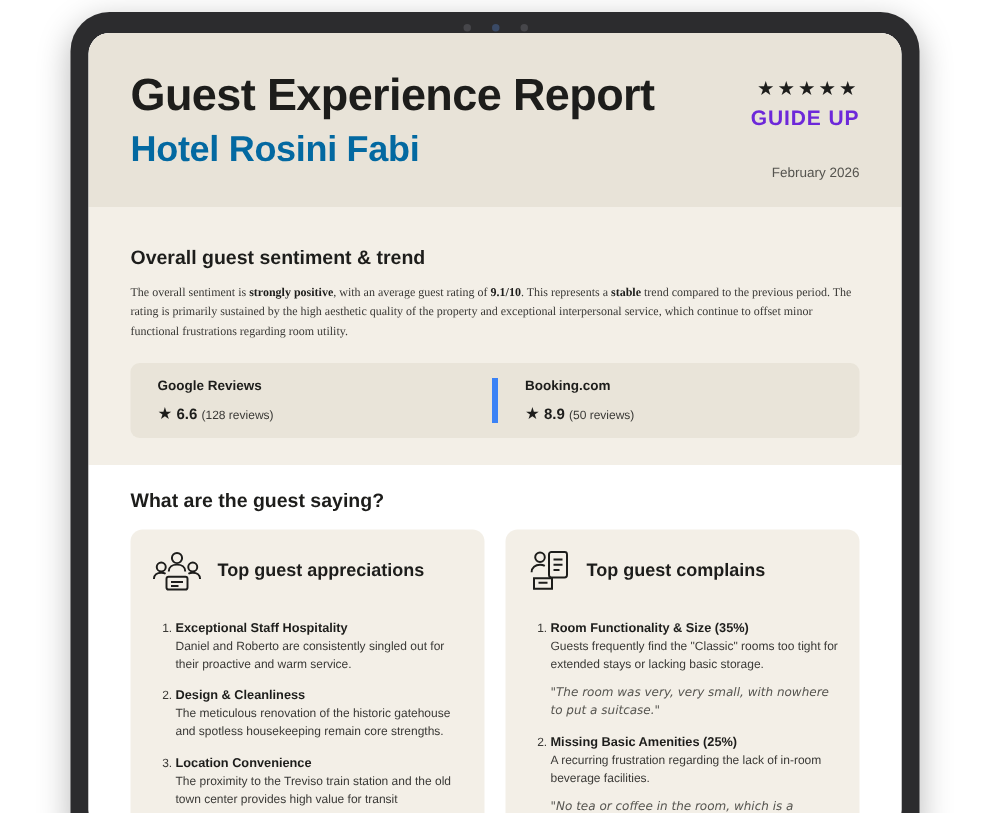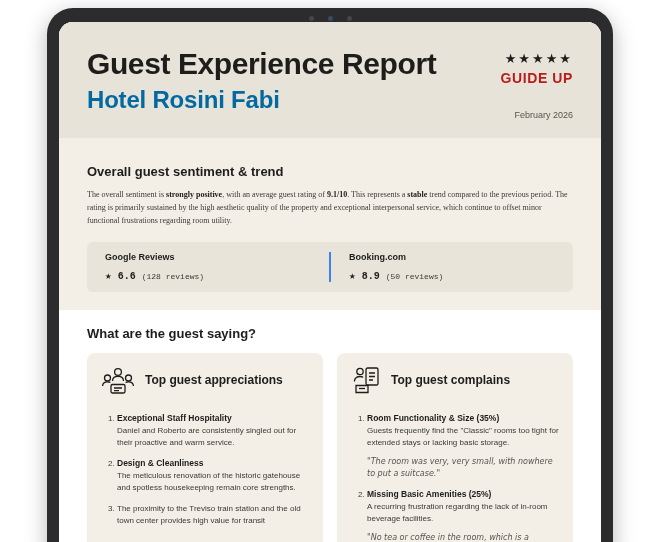--- a/index.html
+++ b/index.html
@@ -93,21 +93,21 @@
     font-size: 13px;
     letter-spacing: 2px;
     color: #1d1d1b;
     line-height: 1;
   }
   .brand-name {
     margin-top: 5px;
     font-size: 14px;
     font-weight: bold;
     letter-spacing: 0.6px;
-    color: #b91c1c;
+    color: #6d28d9;
   }
   .brand-date {
     margin-top: 24px;
     font-size: 9px;
     color: #55544f;
   }
 
   
   .section-band {
     background: #f3efe7;
@@ -131,33 +131,32 @@
   .ratings {
     margin-top: 14px;
     background: #e9e4d9;
     border-radius: 6px;
     display: flex;
     padding: 10px 0;
   }
   .rating-cell {
     flex: 1;
     padding: 0 18px;
-    border-right: 2px solid #3b82f6;
+    border-right: 4px solid #3b82f6;
   }
   .rating-cell:last-child { border-right: none; }
   .rating-name {
     font-size: 9px;
     font-weight: bold;
     color: #1d1d1b;
     margin-bottom: 7px;
   }
   .rating-value {
     font-size: 10px;
     color: #1d1d1b;
-    font-family: Liberation Mono, monospace;
   }
   .rating-value .star { font-size: 11px; }
   .rating-value .num { font-weight: bold; }
   .rating-value .count { font-size: 8px; color: #3a3936; }
 
   
   .white-section {
     background: #ffffff;
     padding: 16px 28px 0 28px;
   }
@@ -288,20 +287,21 @@
             <ol class="items">
               <li>
                 <span class="item-title">Exceptional Staff Hospitality</span>
                 <span class="item-desc">Daniel and Roberto are consistently singled out for their proactive and warm service.</span>
               </li>
               <li>
                 <span class="item-title">Design &amp; Cleanliness</span>
                 <span class="item-desc">The meticulous renovation of the historic gatehouse and spotless housekeeping remain core strengths.</span>
               </li>
               <li>
+                <span class="item-title">Location Convenience</span>
                 <span class="item-desc">The proximity to the Treviso train station and the old town center provides high value for transit</span>
               </li>
             </ol>
           </div>
 
           <div class="card">
             <div class="card-head">
               <span>
                 <svg class="svgicon" width="30" height="30" viewBox="0 0 30 30" fill="none" stroke="#1d1d1b" stroke-width="1.3">
                   <circle cx="9" cy="6.5" r="3.2"></circle>

